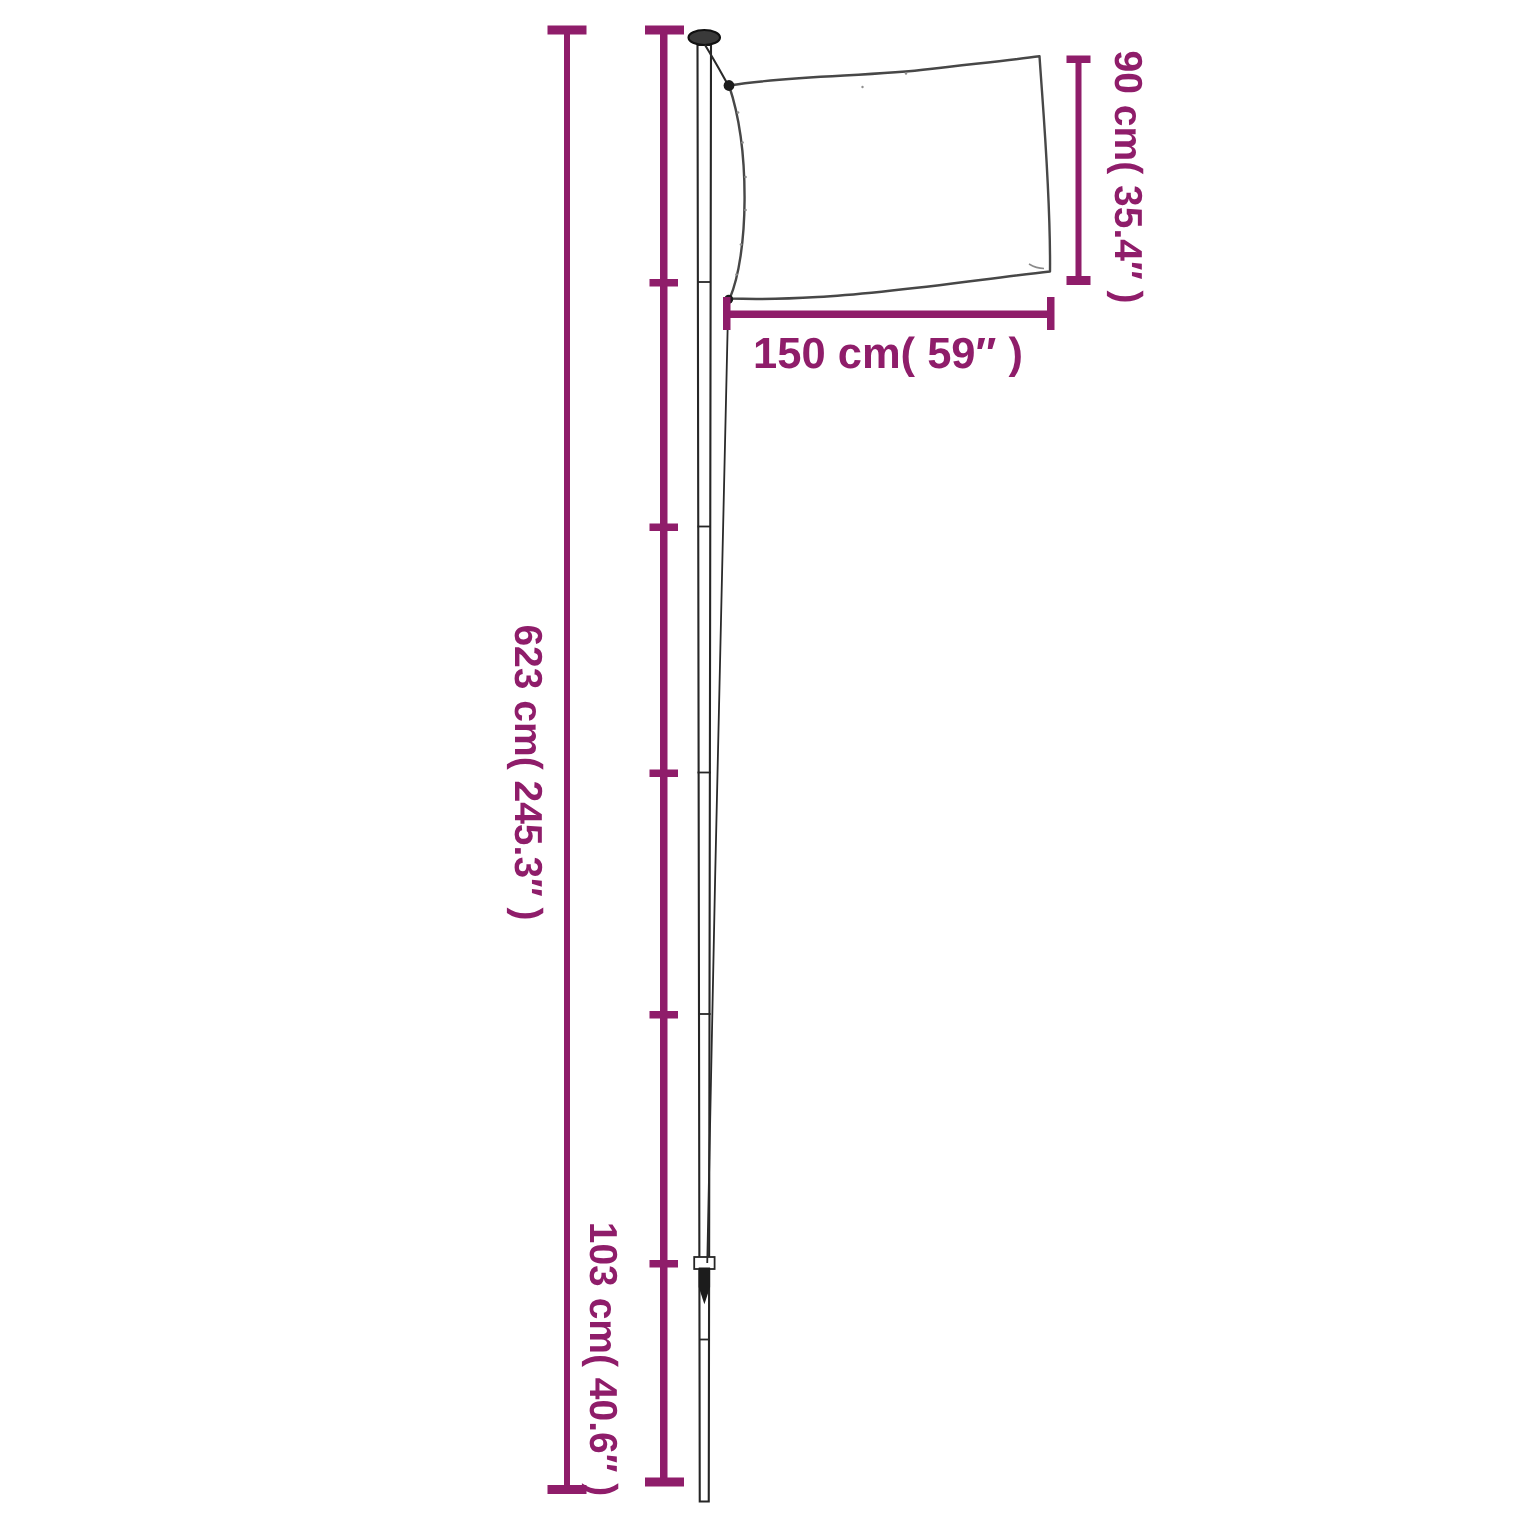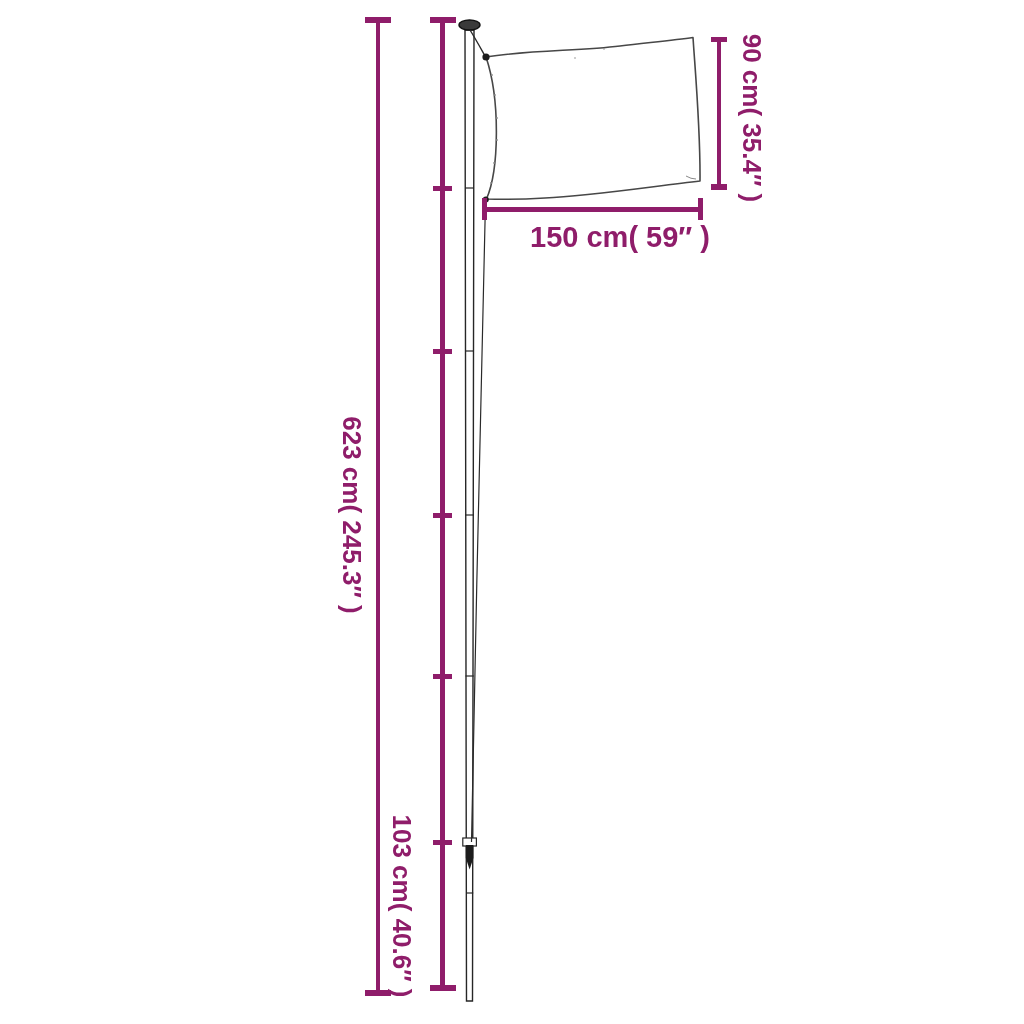--- a/index.html
+++ b/index.html
@@ -102,16 +102,16 @@
     <div class="dim" style="left:716.5px;top:39px;width:4.5px;height:148px;"></div>
     <div class="dim" style="left:711px;top:36.5px;width:15.5px;height:5.5px;"></div>
     <div class="dim" style="left:711px;top:184px;width:15.5px;height:5.5px;"></div>
     <div class="dim-label vertical" style="left:752px;top:118px;">90 cm( 35.4″ )</div>
   </div>
 
   <div>
     <div class="dim" style="left:484px;top:206.5px;width:216px;height:5px;"></div>
     <div class="dim" style="left:481.5px;top:198px;width:5.5px;height:22px;"></div>
     <div class="dim" style="left:697.5px;top:198px;width:5.5px;height:22px;"></div>
-    <div class="dim-label horizontal" style="left:592px;top:237px;margin-left:28px;">150 cm( 59″ )</div>
+    <div class="dim-label horizontal" style="left:592px;top:237px;">150 cm( 59″ )</div>
   </div>
 
 </div>
 
 </body></html>

